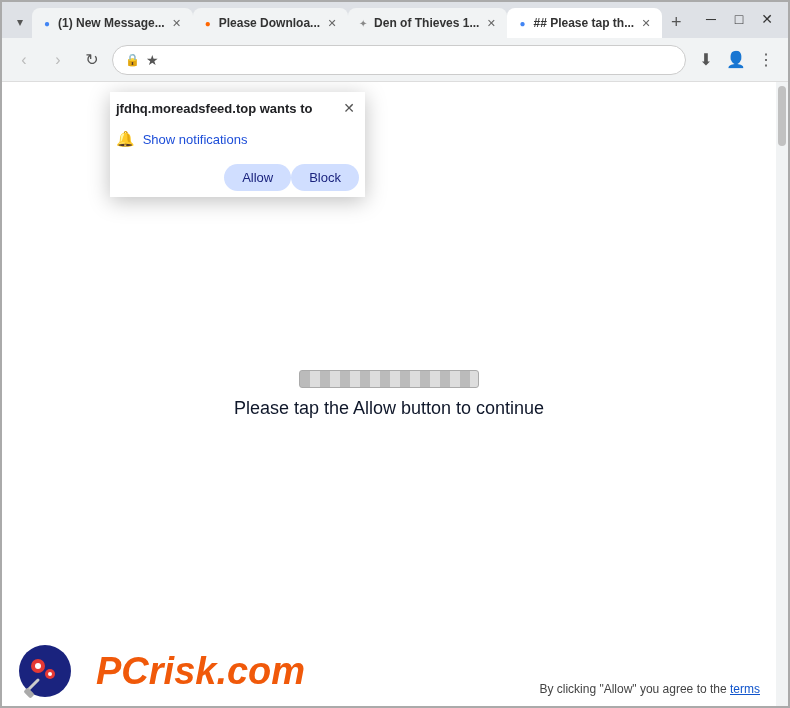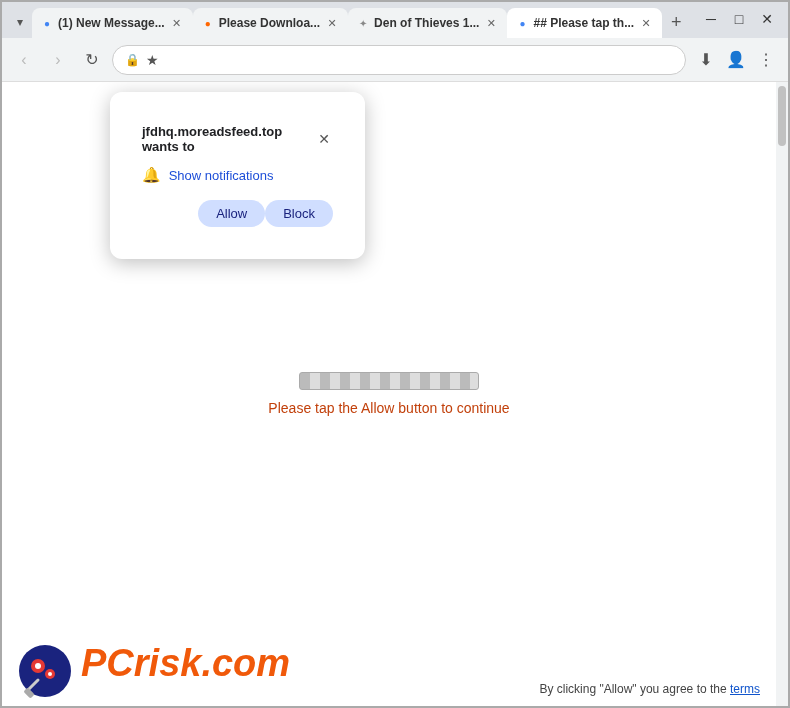--- a/index.html
+++ b/index.html
@@ -207,23 +207,23 @@
       margin-top: 2px;
     }
 
     
     .notification-popup {
       position: absolute;
       top: 10px;
       left: 108px;
       width: 255px;
       background: #fff;
-      border-radius: 12px;
+      border-radius: 0;
       box-shadow: 0 4px 20px rgba(0,0,0,0.25);
-      padding: 32px;
+      padding: 6px;
       z-index: 100;
     }
     .popup-header {
       display: flex;
       align-items: center;
       justify-content: space-between;
       margin-bottom: 12px;
     }
     .popup-title {
       font-size: 13px;
@@ -302,39 +302,40 @@
       height: 18px;
       background: repeating-linear-gradient(
         90deg,
         #bbb 0px, #bbb 10px,
         #ddd 10px, #ddd 20px
       );
       border-radius: 3px;
       border: 1px solid #aaa;
     }
     .page-instruction {
-      font-size: 14px;
-      color: #c2410c;
+      font-size: 18px;
+      color: #0f172a;
       text-align: left;
     }
 
     
     .footer-logo {
       position: absolute;
       bottom: 0;
       left: 0;
       right: 12px;
       display: flex;
       align-items: flex-end;
       justify-content: space-between;
       padding: 0 16px 8px 16px;
     }
     .pcrisk-logo {
       display: flex;
-      gap: 9px;
+      align-items: center;
+      gap: 24px;
     }
     .pcrisk-text {
       font-size: 38px;
       font-weight: 900;
       color: #c0c0c0;
       font-style: italic;
       line-height: 1;
     }
     .pcrisk-text span {
       color: #f0590a;

